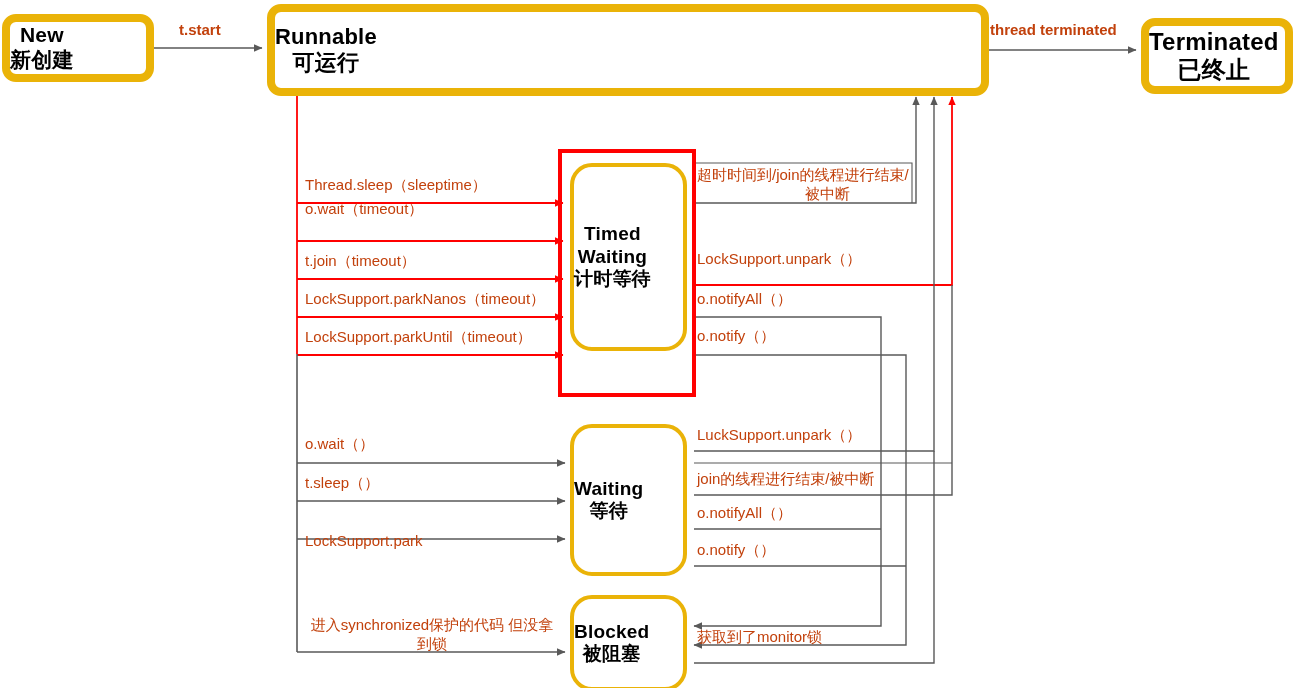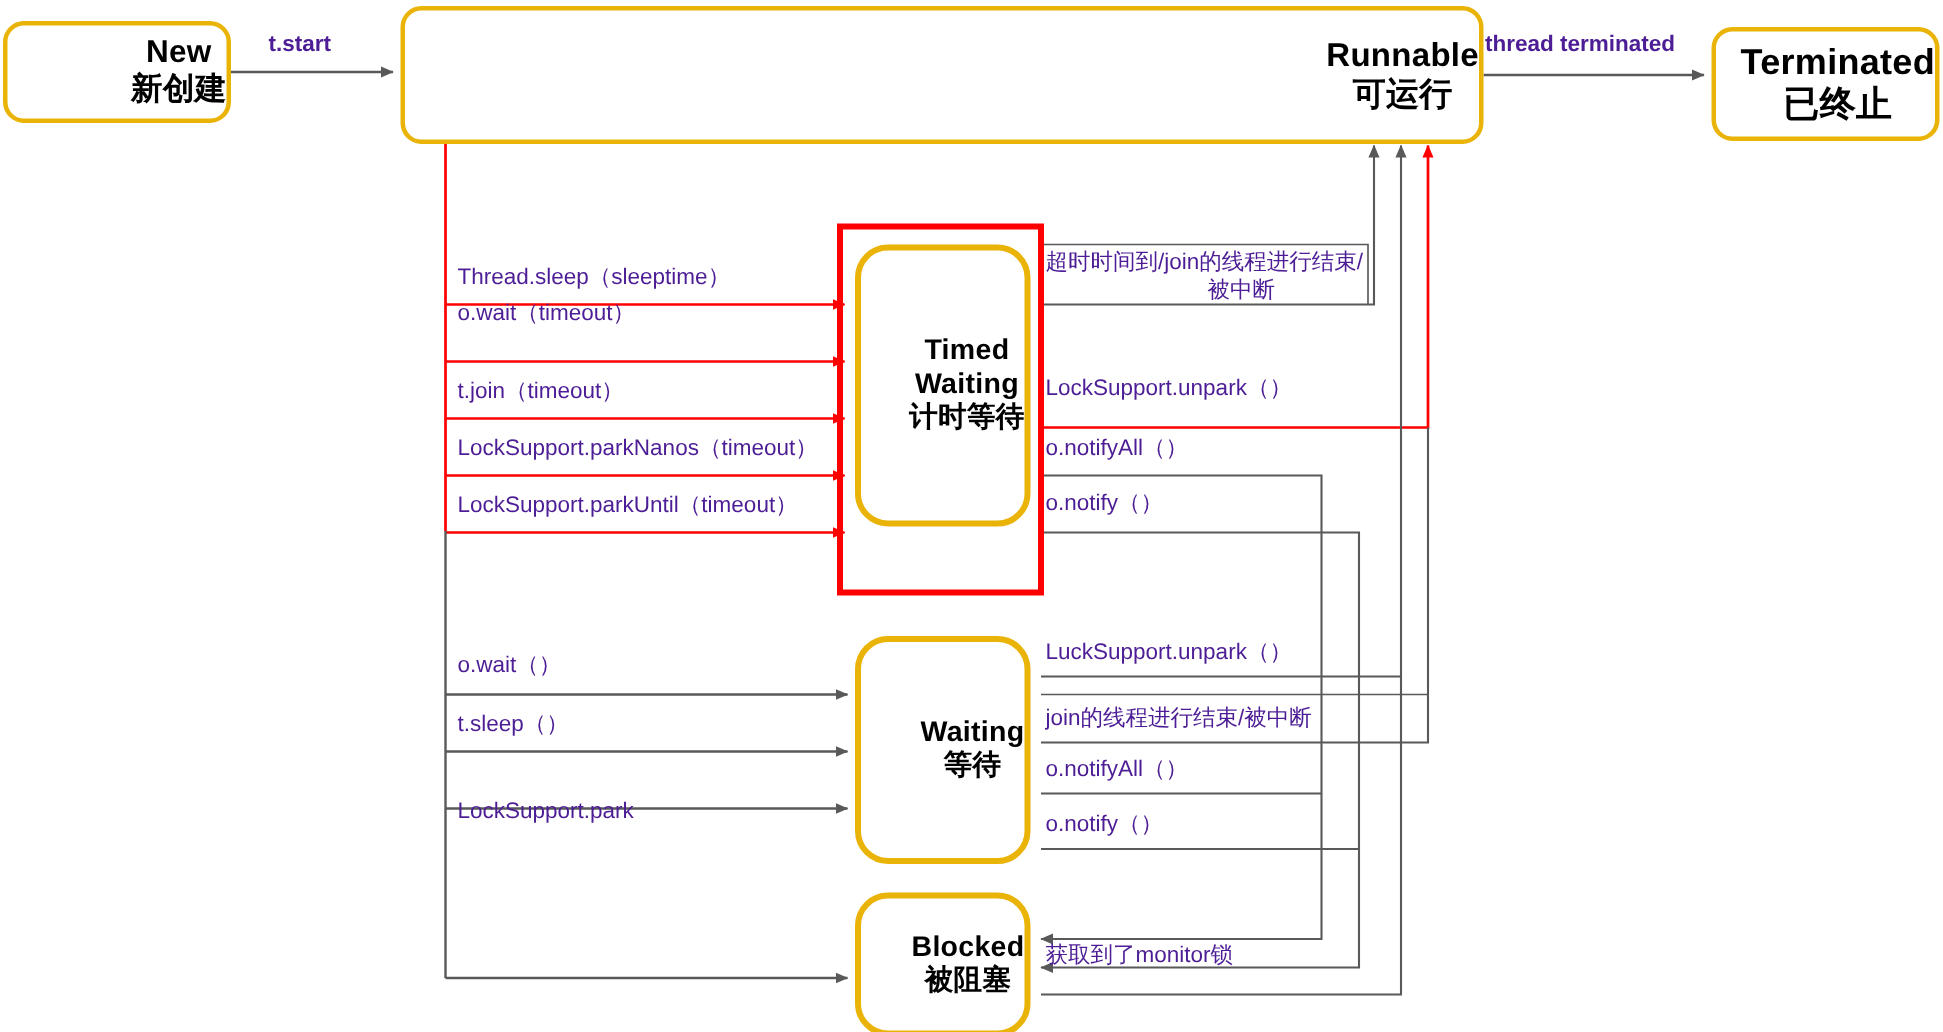--- a/index.html
+++ b/index.html
@@ -16,26 +16,26 @@
   }
   svg.layer{
     position:absolute;
     left:0;top:0;
     width:1295px;height:688px;
     pointer-events:none;
   }
   .node{
     position:absolute;
     box-sizing:border-box;
-    border:3px solid #eab308;
+    border:8px solid #eab308;
     border-radius:14px;
     background:#fff;
     display:flex;
     align-items:center;
-    justify-content:flex-end;
+    justify-content:flex-start;
     text-align:center;
     font-weight:bold;
     line-height:1.18;
     letter-spacing:.2px;
   }
   .node .ln{display:block;}
   .node-new{left:2px;top:14px;width:152px;height:68px;font-size:21px;}
   .node-runnable{left:267px;top:4px;width:722px;height:92px;font-size:22px;}
   .node-terminated{left:1141px;top:18px;width:152px;height:76px;font-size:24px;}
   .node-timed{left:570px;top:163px;width:117px;height:188px;font-size:19px;border-width:4px;border-radius:22px;}
@@ -47,21 +47,21 @@
     left:558px;top:149px;
     width:138px;height:248px;
     border:4px solid #ff0000;
     box-sizing:border-box;
     background:transparent;
   }
 
   .lbl{
     position:absolute;
     font-size:15px;
-    color:#4c1d95;
+    color:#c2410c;
     white-space:nowrap;
     line-height:1.25;
   }
   .lbl.bold{font-weight:bold;font-size:15px;}
   .lbl.ctr{text-align:center;white-space:normal;}
 </style>
 </head>
 <body>
 
 <div id="canvas">
@@ -196,16 +196,20 @@
 
   <div class="lbl" style="left:305px;top:435px;">o.wait（）</div>
   <div class="lbl" style="left:305px;top:474px;">t.sleep（）</div>
   <div class="lbl" style="left:305px;top:512px;margin-top:20px;">LockSupport.park</div>
 
   <div class="lbl" style="left:697px;top:426px;">LuckSupport.unpark（）</div>
   <div class="lbl" style="left:697px;top:470px;">join的线程进行结束/被中断</div>
   <div class="lbl" style="left:697px;top:504px;">o.notifyAll（）</div>
   <div class="lbl" style="left:697px;top:541px;">o.notify（）</div>
 
+  <div class="lbl ctr" style="left:305px;top:616px;width:254px;">
+    <span class="ln">进入synchronized保护的代码</span>
+    <span class="ln">但没拿到锁</span>
+  </div>
 
   <div class="lbl" style="left:697px;top:628px;">获取到了monitor锁</div>
 
 </div>
 
 </body></html>

